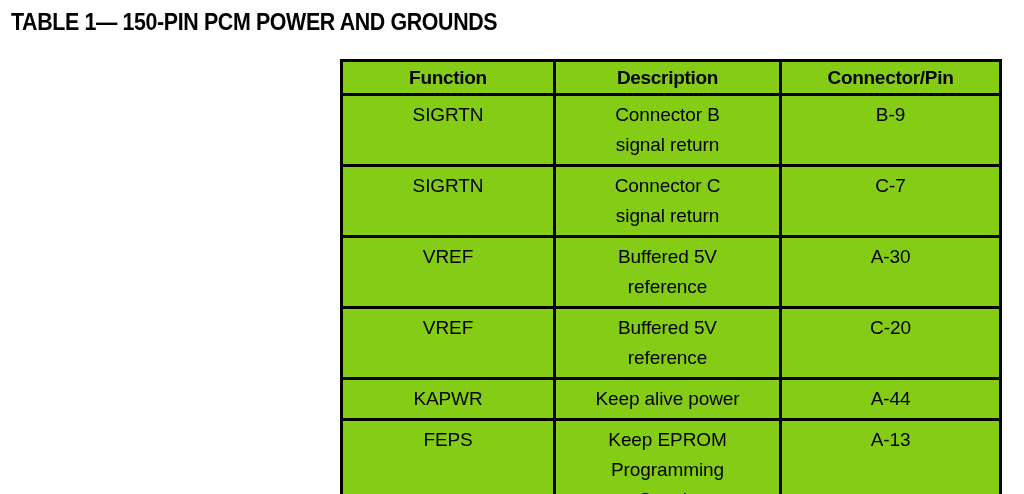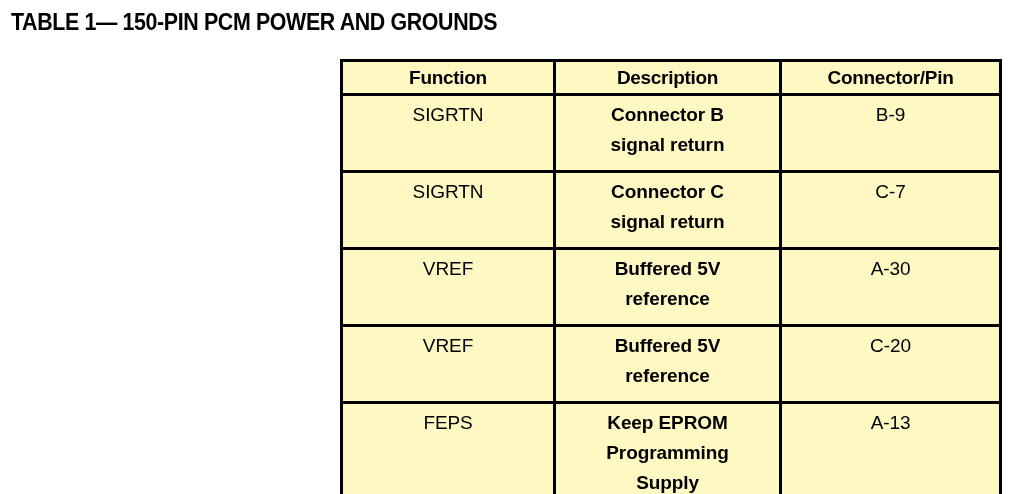--- a/index.html
+++ b/index.html
@@ -44,47 +44,47 @@
   #pcm-table col.c-function   { width: 213px; }
   #pcm-table col.c-descr      { width: 226px; }
   #pcm-table col.c-connector  { width: 220px; }
 
   #pcm-table th,
   #pcm-table td {
     border: 3px solid #000000;
     text-align: center;
     vertical-align: top;
     padding: 0;
-    background: #fef9c3;
+    background: #84cc16;
   }
 
   
   #pcm-table thead th {
     height: 31px;
     font-size: 19px;
     font-weight: bold;
     letter-spacing: -0.3px;
     line-height: 31px;
     white-space: nowrap;
   }
 
   
   #pcm-table tbody td {
     font-size: 19px;
     font-weight: normal;
     letter-spacing: -0.1px;
     line-height: 30px;
     padding-top: 4px;
-    padding-bottom: 10px;
+    padding-bottom: 4px;
   }
   #pcm-table tbody tr.r-tall td    { height: 58px; }
   #pcm-table tbody tr.r-short td   { height: 25px; }
   #pcm-table tbody tr.r-xtall td   { height: 95px; }
 
-  .cell-line { display: block; font-weight: bold; }
+  .cell-line { display: block; }
 </style>
 </head>
 <body>
 
 <div id="table-title">TABLE 1— 150-PIN PCM POWER AND GROUNDS</div>
 
 <table id="pcm-table">
   <colgroup>
     <col class="c-function">
     <col class="c-descr">
@@ -128,20 +128,27 @@
 
     <tr class="r-tall">
       <td>VREF</td>
       <td>
         <span class="cell-line">Buffered 5V</span>
         <span class="cell-line">reference</span>
       </td>
       <td>C-20</td>
     </tr>
 
+    <tr class="r-short">
+      <td>KAPWR</td>
+      <td>
+        <span class="cell-line">Keep alive power</span>
+      </td>
+      <td>A-44</td>
+    </tr>
 
     <tr class="r-xtall">
       <td>FEPS</td>
       <td>
         <span class="cell-line">Keep EPROM</span>
         <span class="cell-line">Programming</span>
         <span class="cell-line">Supply</span>
       </td>
       <td>A-13</td>
     </tr>

